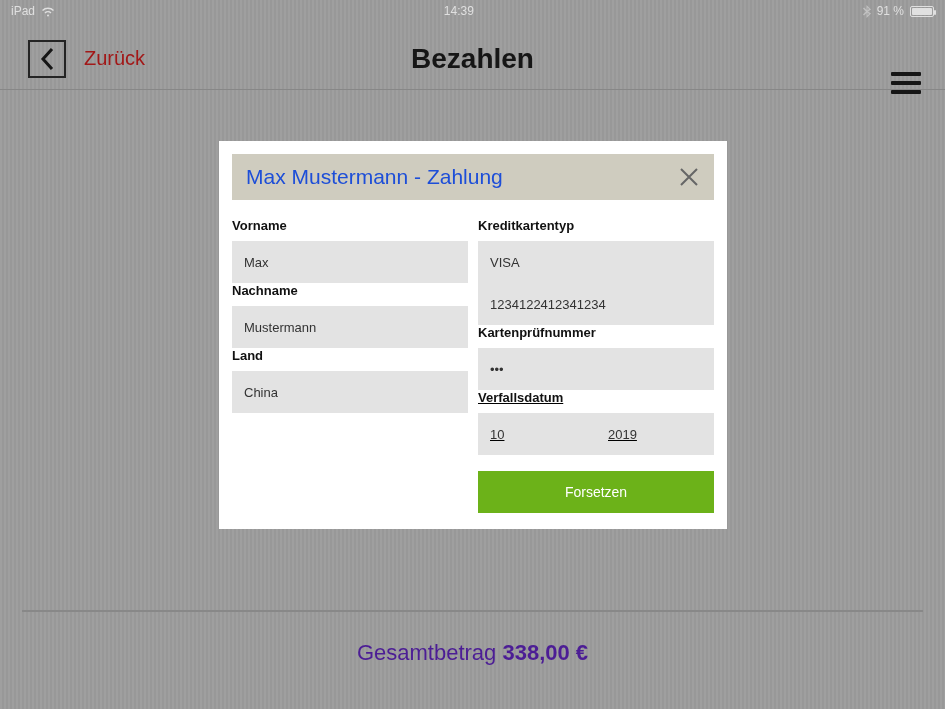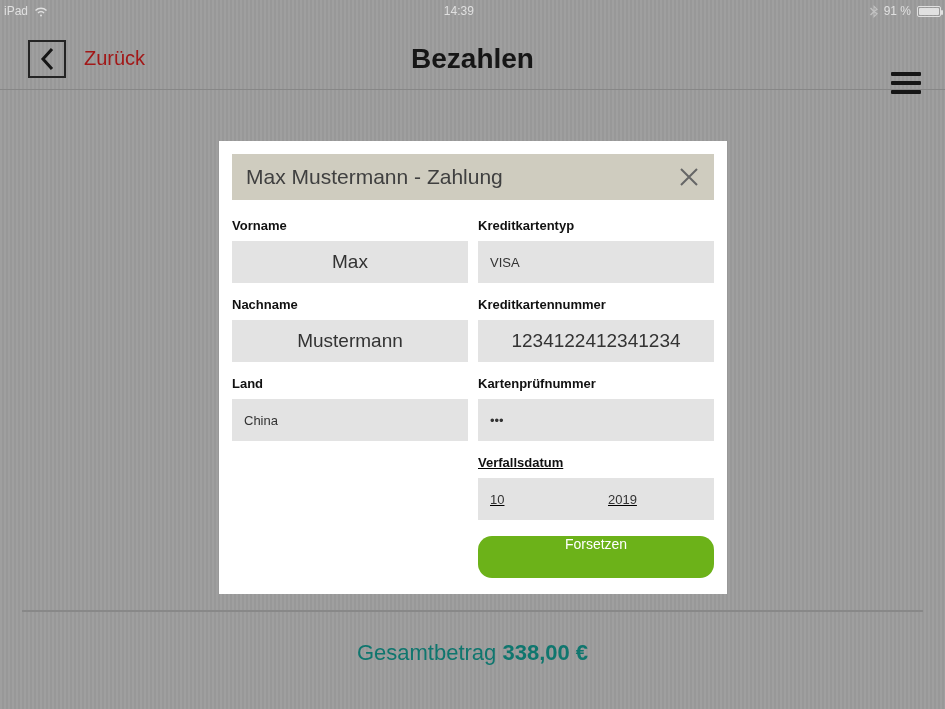--- a/index.html
+++ b/index.html
@@ -5,21 +5,21 @@
   * { box-sizing: border-box; margin: 0; padding: 0; }
   html, body { width: 945px; height: 709px; overflow: hidden; font-family: -apple-system, Helvetica, Arial, sans-serif; }
   body {
     background: repeating-linear-gradient(90deg, #b5b5b5 0 2px, #adadad 2px 4px);
     position: relative;
   }
   
   .status-bar {
     position: absolute; top: 0; left: 0; right: 0; height: 22px;
     display: flex; align-items: center; justify-content: space-between;
-    padding: 0 4px; color: #fff; font-size: 12px;
+    padding: 0 11px; color: #fff; font-size: 12px;
   }
   .status-left, .status-right { display: flex; align-items: center; gap: 6px; }
   .wifi-icon svg, .bt-icon svg { display:block; }
   .battery-icon {
     width: 24px; height: 11px; border: 1px solid #fff; border-radius: 2px;
     position: relative; display:inline-block;
   }
   .battery-icon::after {
     content:""; position:absolute; right:-3px; top:3px; width:2px; height:5px; background:#fff; border-radius:1px;
   }
@@ -54,52 +54,51 @@
   
   .modal {
     position:absolute; left:219px; top:141px; width:508px; background:#fff;
     padding: 13px 13px 16px 13px;
   }
   .modal-header {
     height: 46px; background:#cfccbf;
     display:flex; align-items:center; justify-content:space-between;
     padding: 0 14px;
   }
-  .modal-title { font-size: 21px; color:#404040; }
+  .modal-title { font-size: 21px; color:#1d4ed8; }
   .close-icon { width:22px; height:22px; cursor:pointer; color:#555; }
 
   .form { display:flex; margin-top: 18px; gap: 10px; }
   .col { flex:1; display:flex; flex-direction:column; }
 
-  .fg { margin-bottom: 14px; }
+  .fg { }
   .lbl { font-size:13px; font-weight:700; color:#111; display:block; margin-bottom:8px; }
   .field {
     height: 42px; background:#e3e3e3; border:none; outline:none;
     padding: 0 12px; font-size:13px; color:#333; width:100%;
     display:flex; align-items:center;
   }
-  .field input { border:none; background:transparent; font-size:19px; width:100%; color:#333; outline:none;text-align:center; }
+  .field input { border:none; background:transparent; font-size:13px; width:100%; color:#333; outline:none; }
 
   .expiry-row { display:flex; }
   .expiry-row .field { flex:1; }
 
   .continue-btn {
     height: 42px; background:#6cb219; color:#fff; font-size:14px;
-    display:flex; align-items:flex-start; justify-content:center; cursor:pointer;
+    display:flex; align-items:center; justify-content:center; cursor:pointer;
     margin-top: 16px;
-    border-radius: 14px;
   }
 
   
   .divider {
     position:absolute; left:22px; right:22px; top:610px; height:2px; background:#888;
   }
   .total {
     position:absolute; left:0; right:0; top:640px; text-align:center;
-    font-size: 22px; color:#0f766e;
+    font-size: 22px; color:#4c1d95;
   }
   .total .amount { font-weight:700; }
 </style>
 </head>
 <body>
 
 <div class="status-bar">
   <div class="status-left">
     <span>iPad</span>
     <span class="wifi-icon">
@@ -173,21 +172,20 @@
     </div>
 
     <div class="col">
       <div class="fg">
         <span class="lbl">Kreditkartentyp</span>
         <div class="field">
           <span>VISA</span>
         </div>
       </div>
       <div class="fg">
-        <span class="lbl">Kreditkartennummer</span>
         <div class="field">
           <input type="text" value="1234122412341234" style="">
         </div>
       </div>
       <div class="fg">
         <span class="lbl">Kartenprüfnummer</span>
         <div class="field">
           <span>•••</span>
         </div>
       </div>

